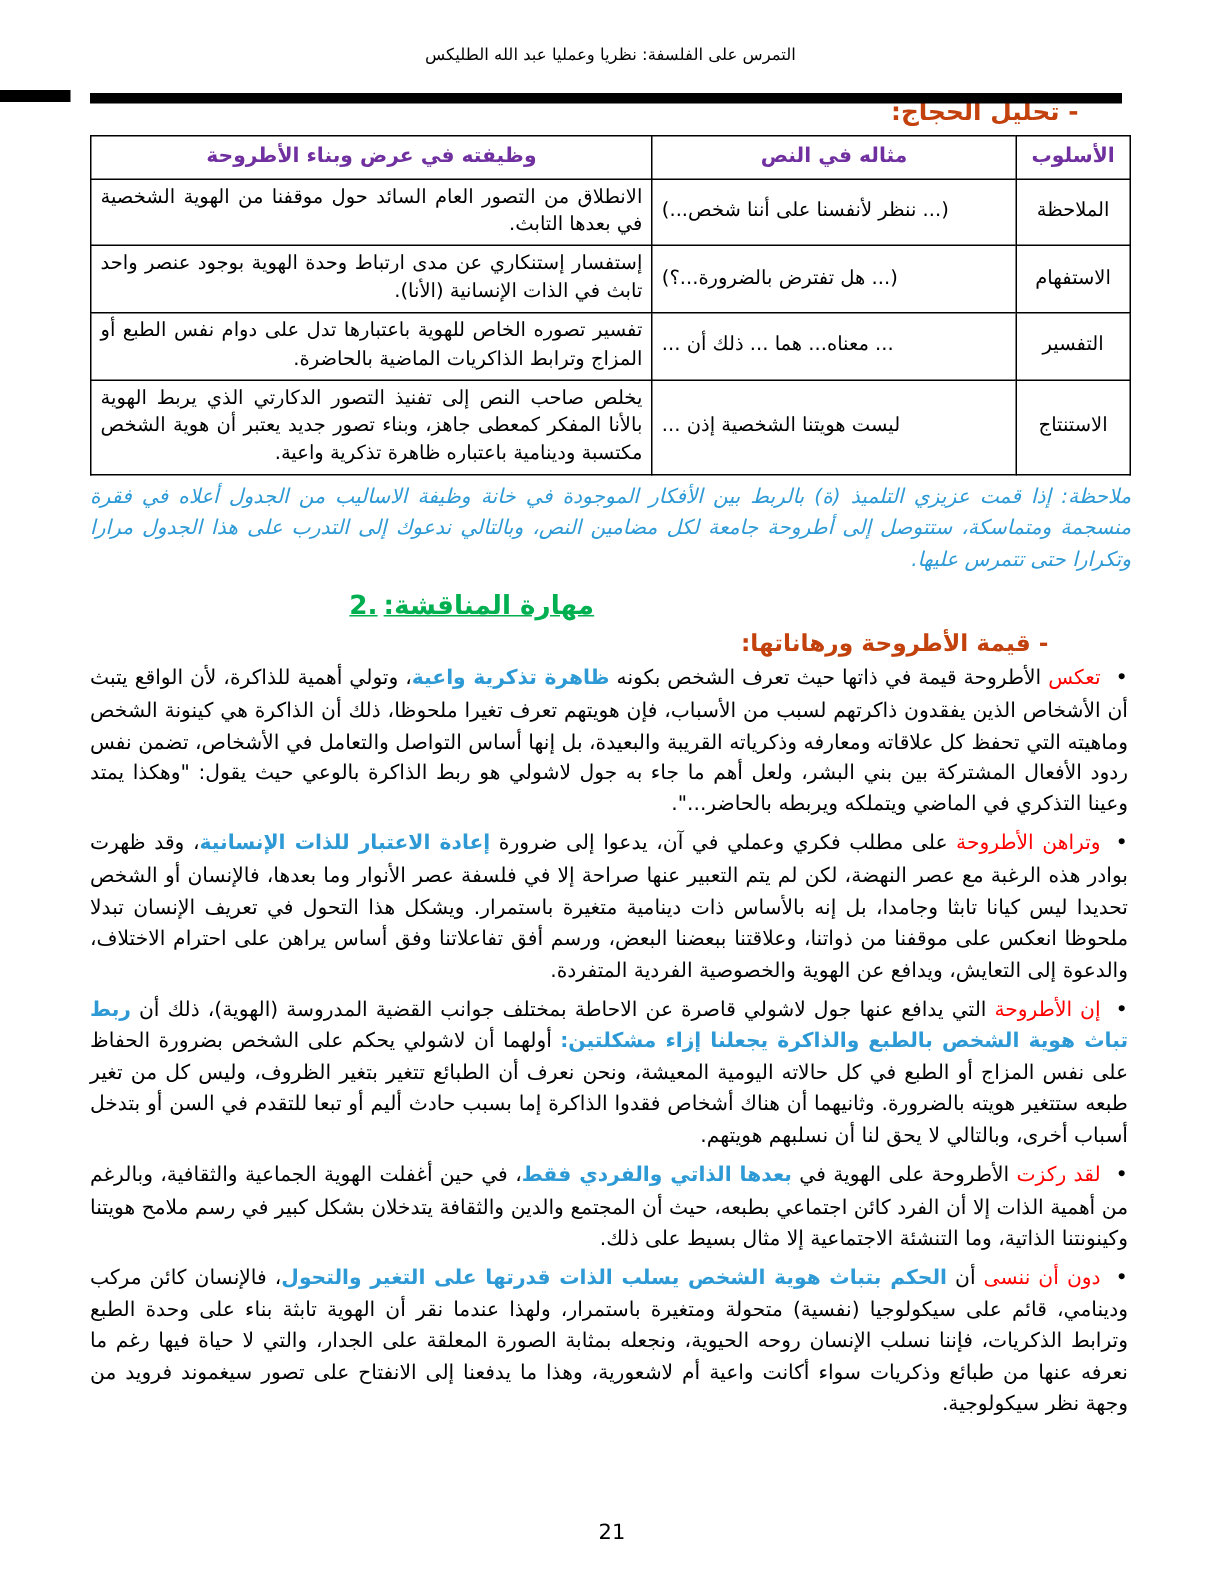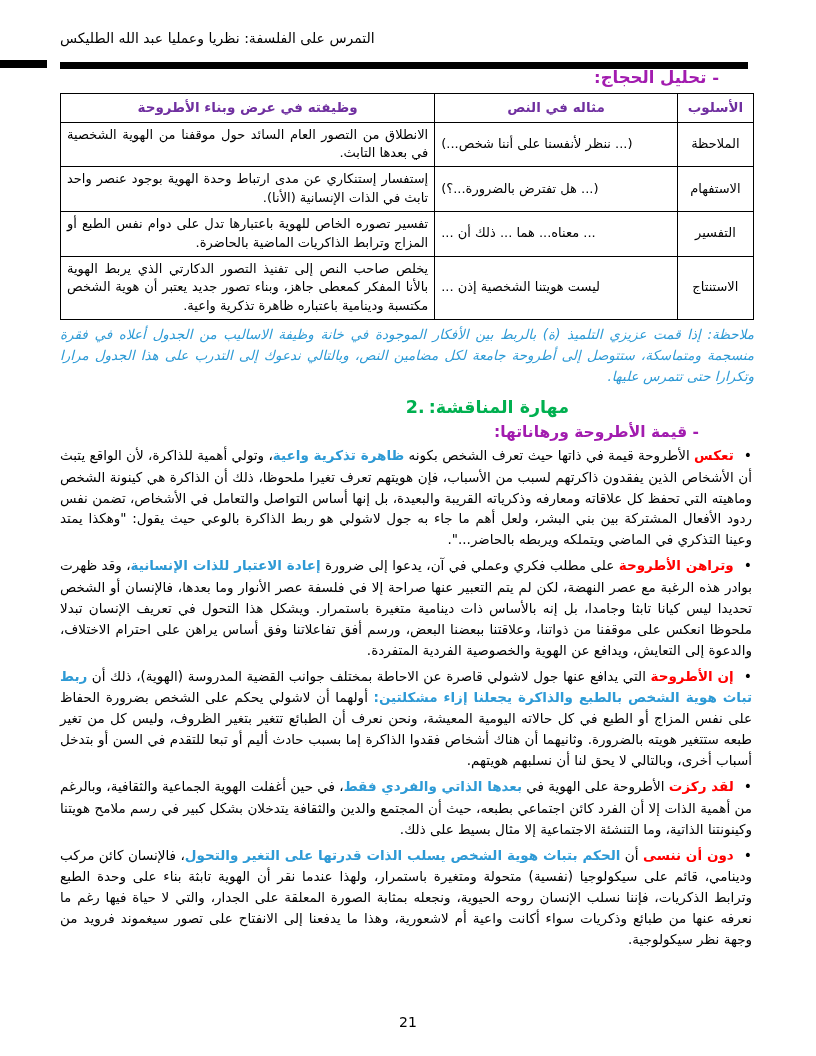--- a/index.html
+++ b/index.html
@@ -2,39 +2,39 @@
 <html lang="ar" dir="rtl"><head>
 <meta charset="utf-8">
 <style>
   html,body{margin:0;padding:0;}
   body{
     width:816px;height:1056px;background:#ffffff;color:#000;
     font-family:"DejaVu Sans",sans-serif;direction:rtl;
     position:relative;overflow:hidden;
   }
   .content{padding:30px 62px 0 60px;}
-  .header-title{text-align:left;font-size:14px;margin-bottom:0;}
+  .header-title{text-align:center;font-size:11px;margin-bottom:0;}
   .rule-left{position:absolute;top:60px;left:0;width:47px;height:8px;background:#000;}
   .rule-main{position:absolute;top:62px;left:60px;width:688px;height:7px;background:#000;}
-  .h-purple{color:#a21caf;font-weight:bold;font-size:16.5px;margin:22px 35px 6px 0;}
+  .h-purple{color:#c2410c;font-weight:bold;font-size:16.5px;margin:22px 35px 6px 0;}
   .h-purple.sub{margin:6px 55px 4px 0;font-size:15.5px;}
   .intro{font-size:14px;line-height:1.58;text-align:justify;text-indent:26px;margin:4px 0 10px 0;}
   table.arg{width:100%;border-collapse:collapse;font-size:13px;line-height:1.45;margin:2px 0 4px 0;}
   table.arg th,table.arg td{border:1.5px solid #000;padding:3px 6px;}
   table.arg th{color:#7030A0;font-weight:bold;text-align:center;font-size:13.5px;padding:4px 6px;}
   td.c-style{width:11%;text-align:center;vertical-align:middle;}
   td.c-example{width:35%;text-align:left;vertical-align:middle;}
   td.c-function{width:54%;text-align:justify;vertical-align:middle;}
   .note{color:#2E9AD5;font-size:13.5px;line-height:1.55;text-align:justify;margin:2px 0 8px 0;font-style:italic;}
-  .h-green{direction:ltr;text-align:right;margin:10px 185px 4px 0;color:#00B050;font-weight:bold;font-size:17.5px;}
+  .h-green{direction:ltr;text-align:center;margin:10px 185px 4px 0;color:#00B050;font-weight:bold;font-size:17.5px;text-decoration:underline;}
   .h-green .num{margin-right:4px;}
   .bullets{margin:0;}
   .bullet{font-size:13.5px;line-height:1.55;text-align:justify;margin:0 2px 5px 0;}
   .bullet .dot{font-size:14px;margin-left:10px;}
-  .seg-red{color:#FF0000;font-weight:bold;}
+  .seg-red{color:#FF0000;font-weight:normal;}
   .seg-cyan{color:#2E9AD5;font-weight:bold;}
   .seg-normal{color:#000;}
   .page-number{position:absolute;bottom:26px;left:0;width:100%;text-align:center;font-size:14px;direction:ltr;}
 </style>
 </head>
 <body>
 
 <div class="rule-left"></div>
 <div class="rule-main"></div>
 

